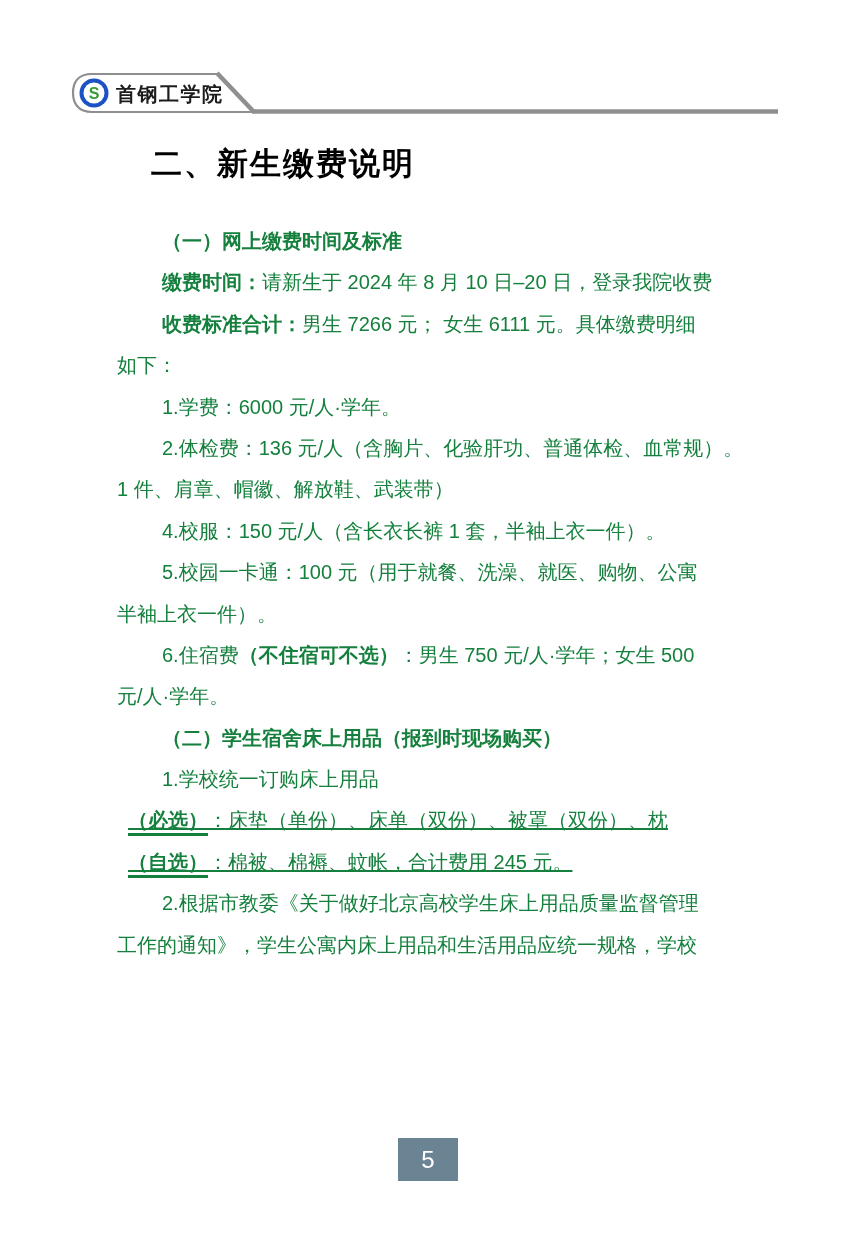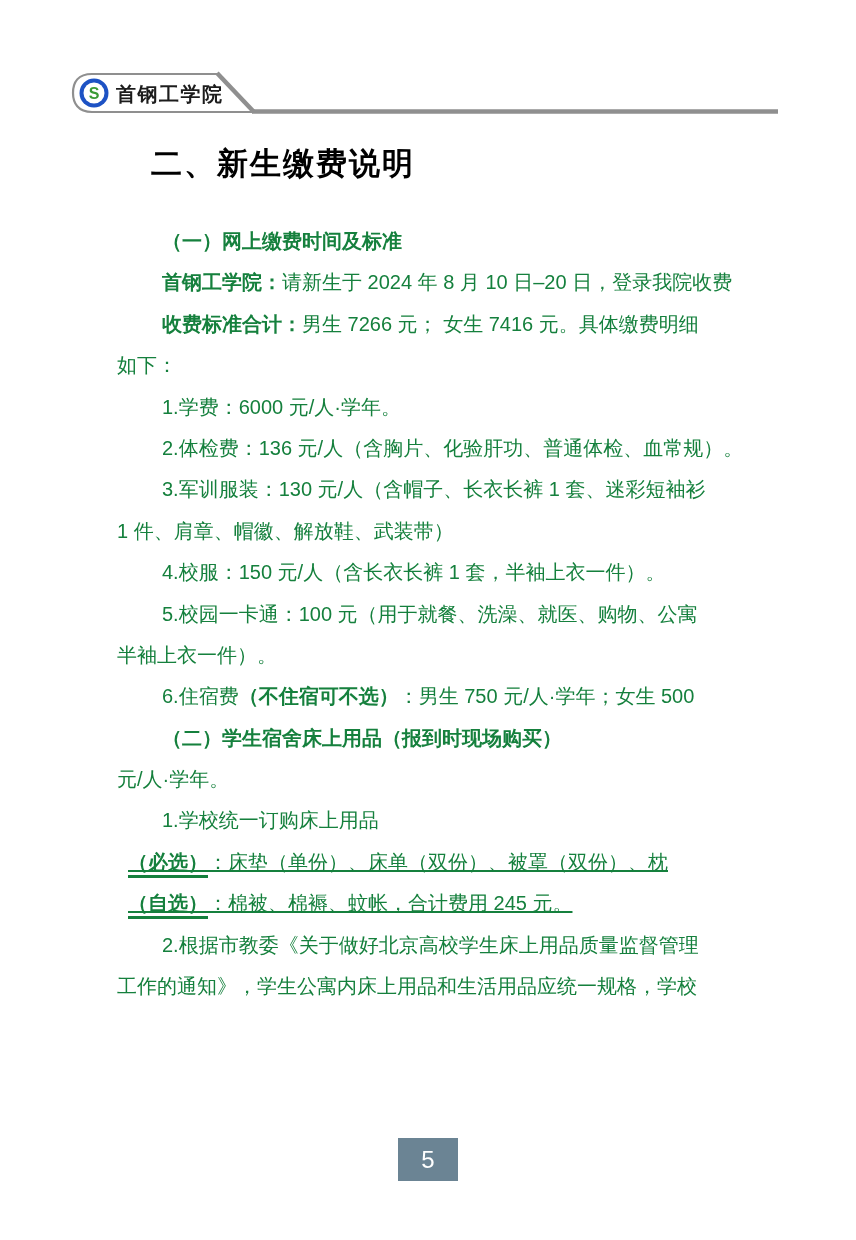--- a/index.html
+++ b/index.html
@@ -71,33 +71,32 @@
     </g>
 
     <text id="school-name" x="50" y="31" font-size="20" font-weight="700" letter-spacing="1.5" fill="#1c1c1c">首钢工学院</text>
   </svg>
 </div>
 
 <div class="doc-title">二、新生缴费说明</div>
 
 <div class="doc-body">
     <div class="line ind-2"><span class="seg-b ">（一）网上缴费时间及标准</span></div>
-    <div class="line ind-2"><span class="seg-b ">首钢工学院：</span><span class="">请新生于 2024 年 8 月 10 日–20 日，登录我院收费</span></div>
-    <div class="line ind-2"><span class="seg-b ">收费标准合计：</span><span class="">男生 7266 元； 女生 7416 元。具体缴费明细</span></div>
+    <div class="line ind-2"><span class="seg-b ">缴费时间：</span><span class="">请新生于 2024 年 8 月 10 日–20 日，登录我院收费</span></div>
+    <div class="line ind-2"><span class="seg-b ">收费标准合计：</span><span class="">男生 7266 元； 女生 6111 元。具体缴费明细</span></div>
     <div class="line ind-0"><span class="">如下：</span></div>
     <div class="line ind-2"><span class="">1.学费：6000 元/人·学年。</span></div>
     <div class="line ind-2"><span class="">2.体检费：136 元/人（含胸片、化验肝功、普通体检、血常规）。</span></div>
-    <div class="line ind-2"><span class="">3.军训服装：130 元/人（含帽子、长衣长裤 1 套、迷彩短袖衫</span></div>
     <div class="line ind-0"><span class="">1 件、肩章、帽徽、解放鞋、武装带）</span></div>
     <div class="line ind-2"><span class="">4.校服：150 元/人（含长衣长裤 1 套，半袖上衣一件）。</span></div>
     <div class="line ind-2"><span class="">5.校园一卡通：100 元（用于就餐、洗澡、就医、购物、公寓</span></div>
     <div class="line ind-0"><span class="">半袖上衣一件）。</span></div>
     <div class="line ind-2"><span class="">6.住宿费</span><span class="seg-b ">（不住宿可不选）</span><span class="">：男生 750 元/人·学年；女生 500</span></div>
+    <div class="line ind-0"><span class="">元/人·学年。</span></div>
     <div class="line ind-2"><span class="seg-b ">（二）学生宿舍床上用品（报到时现场购买）</span></div>
-    <div class="line ind-0"><span class="">元/人·学年。</span></div>
     <div class="line ind-2"><span class="">1.学校统一订购床上用品</span></div>
     <div class="line ind-1"><span class="seg-b seg-u">（必选）</span><span class="">：床垫（单份）、床单（双份）、被罩（双份）、枕</span></div>
     <div class="line ind-1"><span class="seg-b seg-u">（自选）</span><span class="">：棉被、棉褥、蚊帐，合计费用 245 元。</span></div>
     <div class="line ind-2"><span class="">2.根据市教委《关于做好北京高校学生床上用品质量监督管理</span></div>
     <div class="line ind-0"><span class="">工作的通知》，学生公寓内床上用品和生活用品应统一规格，学校</span></div>
   </div>
 
 <div class="footer">
   <div class="page-badge" style="background: rgb(107, 132, 148);">
     <span>5</span>

